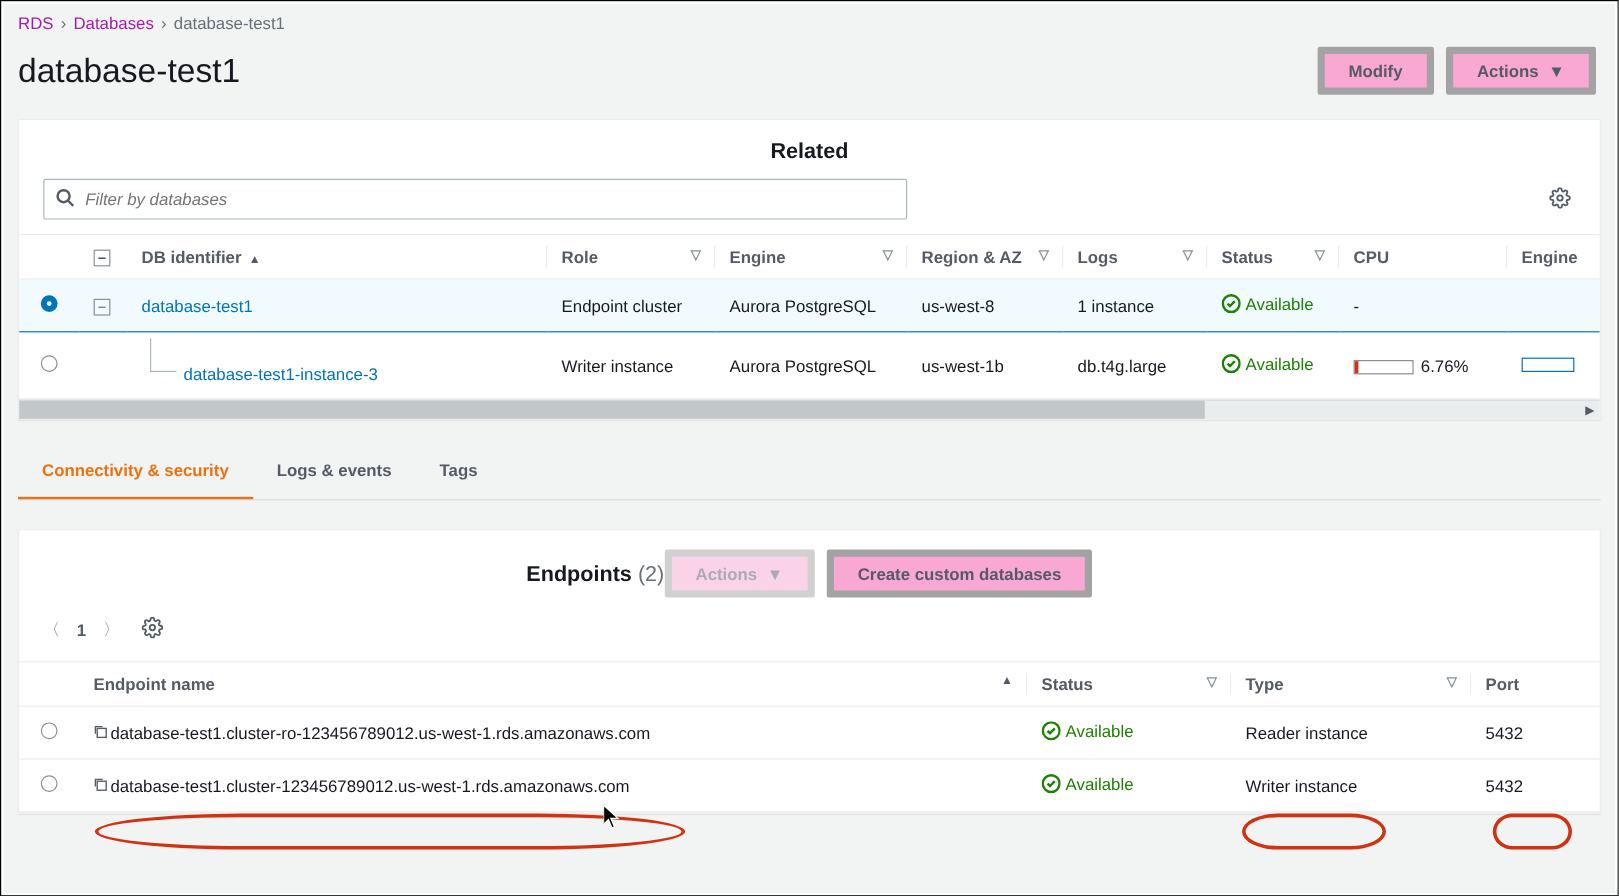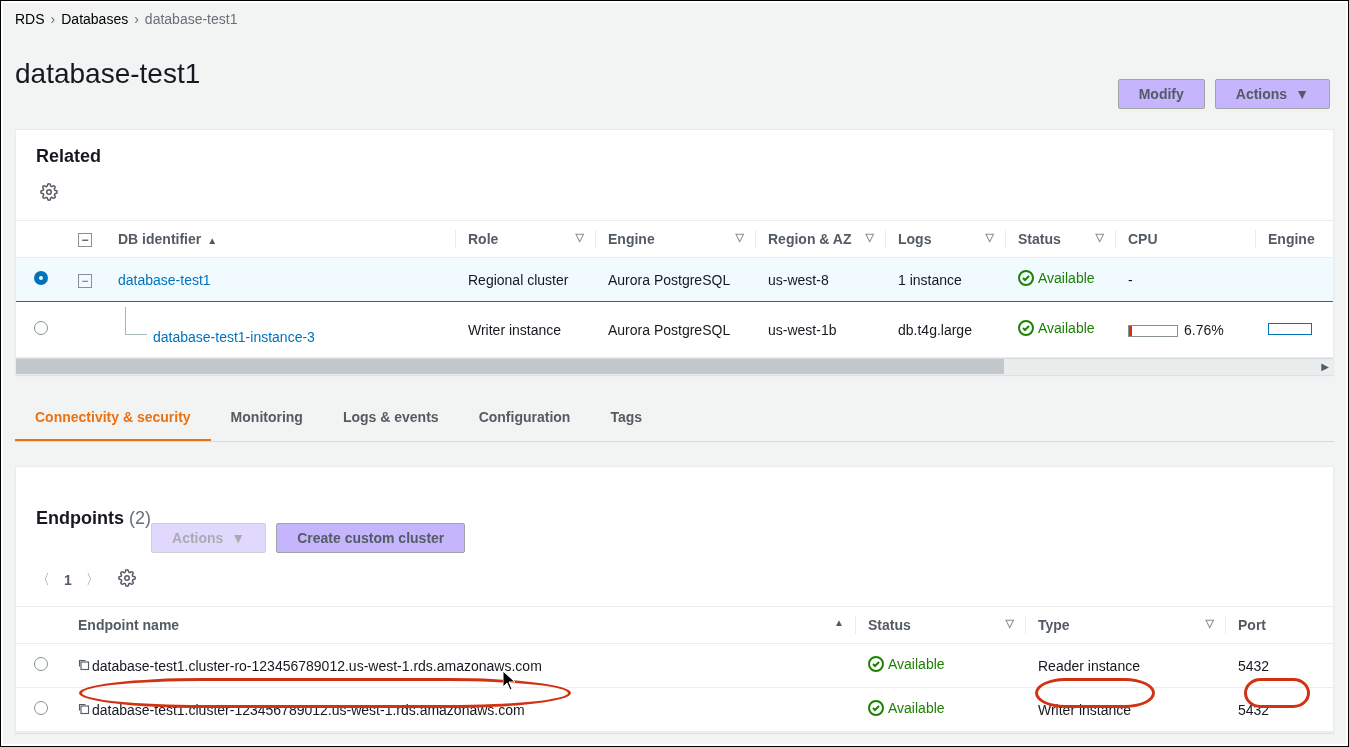--- a/index.html
+++ b/index.html
@@ -1,29 +1,29 @@
 <!DOCTYPE html>
 <html><head>
 <meta charset="utf-8">
 <style>
 * { box-sizing: border-box; margin: 0; padding: 0; }
 body { font-family: "Amazon Ember", "Helvetica Neue", Arial, sans-serif; font-size: 14px; color: #16191f; background: #f2f3f3; }
 .page { width: 1349px; height: 747px; background: #fff; border: 1px solid #000; position: relative; overflow: hidden; }
 .inner { background: #f2f3f3; margin: 2px; height: calc(100% - 4px); overflow: hidden; }
 .breadcrumb { display: flex; align-items: center; padding: 8px 12px; gap: 6px; }
-.breadcrumb a { color: #000000; text-decoration: none; cursor: pointer; text-align: right; }
+.breadcrumb a { color: #a21caf; text-decoration: none; cursor: pointer; text-align: right; }
 .breadcrumb .sep { color: #687078; }
 .breadcrumb .current { color: #687078; }
 .header-row { display: flex; align-items: center; justify-content: space-between; padding: 4px 16px 20px 12px; }
 .page-title { font-size: 28px; font-weight: 400; }
 .header-actions { display: flex; gap: 10px; }
-.btn { background: #c4b5fd; border: 1px solid #a3a3a3; border-radius: 2px; padding: 6px 20px; font-size: 14px; font-weight: 700; cursor: pointer; color: #545b64; display: flex; align-items: center; gap: 8px; margin-top: 40px; }
+.btn { background: #f9a8d4; border: 6px solid #a3a3a3; border-radius: 2px; padding: 6px 20px; font-size: 14px; font-weight: 700; cursor: pointer; color: #545b64; display: flex; align-items: center; gap: 8px; }
 .btn.disabled { opacity: .5; cursor: default; }
 .panel { background: #fff; margin: 0 12px 20px 12px; box-shadow: 0 1px 1px rgba(0,0,0,.08); border: 1px solid #eaeded; }
-.panel-header { padding: 16px 20px 12px 20px; display: flex; align-items: center; justify-content: flex-start; }
+.panel-header { padding: 16px 20px 12px 20px; display: flex; align-items: center; justify-content: center; }
 .panel-title { font-size: 18px; font-weight: 700; }
 .panel-title .count { color: #687078; font-weight: 400; }
 .search-row { display: flex; align-items: center; padding: 0 20px 12px 20px; gap: 12px; justify-content: space-between; }
 .search-input { position: relative; width: 720px; }
 .search-input input { width: 100%; padding: 8px 10px 8px 34px; border: 1px solid #aab7b8; border-radius: 2px; font-size: 14px; font-style: italic; color: #687078; }
 .search-input .icon { position: absolute; left: 10px; top: 50%; transform: translateY(-50%); color: #545b64; }
 .gear-btn { cursor: pointer; color: #545b64; padding: 4px; }
 .table { width: 100%; border-collapse: collapse; }
 .table th { text-align: left; font-weight: 700; font-size: 14px; padding: 10px 12px; border-top: 1px solid #eaeded; border-bottom: 1px solid #eaeded; color: #545b64; vertical-align: middle; white-space: nowrap; }
 .table th .sort { margin-left: 6px; font-size: 10px; }
@@ -83,20 +83,29 @@
             <span>▼</span>
           </button>
   </div>
 </div>
 
 <div class="panel">
   <div class="panel-header">
     <div class="panel-title">Related</div>
   </div>
   <div class="search-row">
+    <div class="search-input">
+      <span class="icon">
+        <svg width="16" height="16" viewBox="0 0 16 16" fill="none" stroke="currentColor" stroke-width="2">
+                <circle cx="7" cy="7" r="5"></circle>
+                <line x1="11" y1="11" x2="15" y2="15"></line>
+              </svg>
+      </span>
+      <input type="text" placeholder="Filter by databases" style="">
+    </div>
     <span class="gear-btn">
       <svg width="18" height="18" viewBox="0 0 24 24" fill="none" stroke="currentColor" stroke-width="2">
               <circle cx="12" cy="12" r="3"></circle>
               <path d="M19.4 15a1.65 1.65 0 0 0 .33 1.82l.06.06a2 2 0 1 1-2.83 2.83l-.06-.06a1.65 1.65 0 0 0-1.82-.33 1.65 1.65 0 0 0-1 1.51V21a2 2 0 1 1-4 0v-.09a1.65 1.65 0 0 0-1-1.51 1.65 1.65 0 0 0-1.82.33l-.06.06a2 2 0 1 1-2.83-2.83l.06-.06a1.65 1.65 0 0 0 .33-1.82 1.65 1.65 0 0 0-1.51-1H3a2 2 0 1 1 0-4h.09a1.65 1.65 0 0 0 1.51-1 1.65 1.65 0 0 0-.33-1.82l-.06-.06a2 2 0 1 1 2.83-2.83l.06.06a1.65 1.65 0 0 0 1.82.33h0a1.65 1.65 0 0 0 1-1.51V3a2 2 0 1 1 4 0v.09a1.65 1.65 0 0 0 1 1.51h0a1.65 1.65 0 0 0 1.82-.33l.06-.06a2 2 0 1 1 2.83 2.83l-.06.06a1.65 1.65 0 0 0-.33 1.82v0a1.65 1.65 0 0 0 1.51 1H21a2 2 0 1 1 0 4h-.09a1.65 1.65 0 0 0-1.51 1z"></path>
             </svg>
     </span>
   </div>
   <table class="table">
     <thead>
             <tr>
@@ -110,21 +119,21 @@
       <th style="width:110px"><span>Status</span><span class="filter">▽</span><span class="col-sep"></span></th>
       <th style="width:140px"><span>CPU</span><span class="col-sep"></span></th>
       <th><span>Engine</span></th>
     </tr>
           </thead>
     <tbody>
       <tr class="selected">
         <td style="text-align:center"><span class="radio checked"></span></td>
         <td><span class="expand-box">−</span></td>
         <td><span class="link">database-test1</span></td>
-        <td>Regional cluster</td>
+        <td>Endpoint cluster</td>
         <td>Aurora PostgreSQL</td>
         <td>us-west-8</td>
         <td>1 instance</td>
         <td><span class="status-ok">
                   <svg viewBox="0 0 16 16" fill="none" stroke="currentColor" stroke-width="2">
                     <circle cx="8" cy="8" r="7"></circle>
                     <path d="M5 8l2 2 4-4"></path>
                   </svg>
                   <span>Available</span>
                 </span></td>
@@ -153,36 +162,34 @@
   </table>
   <div class="hscroll">
     <span class="arrow" style="left:0">◀</span>
     <div class="thumb"></div>
     <span class="arrow" style="right:0">▶</span>
   </div>
 </div>
 
 <div class="tabs">
   <div class="tab active">Connectivity &amp; security</div>
-  <div class="tab">Monitoring</div>
   <div class="tab">Logs &amp; events</div>
-  <div class="tab">Configuration</div>
   <div class="tab">Tags</div>
 </div>
 
 <div class="panel">
   <div class="panel-header">
     <div class="panel-title"><span>Endpoints</span> <span class="count">(2)</span></div>
     <div class="ep-actions">
       <button class="btn disabled">
               <span>Actions</span>
               <span>▼</span>
             </button>
       <button class="btn">
-              <span>Create custom cluster</span>
+              <span>Create custom databases</span>
             </button>
     </div>
   </div>
   <div class="search-row">
     <div class="pager">
       <span class="nav">〈</span>
       <span class="page-num">1</span>
       <span class="nav">〉</span>
       <span class="gear-btn">
         <svg width="18" height="18" viewBox="0 0 24 24" fill="none" stroke="currentColor" stroke-width="2">

